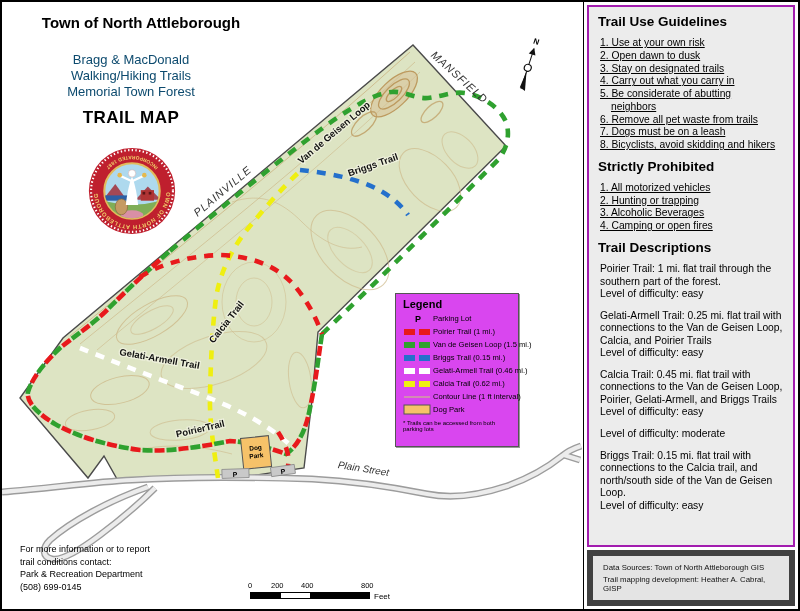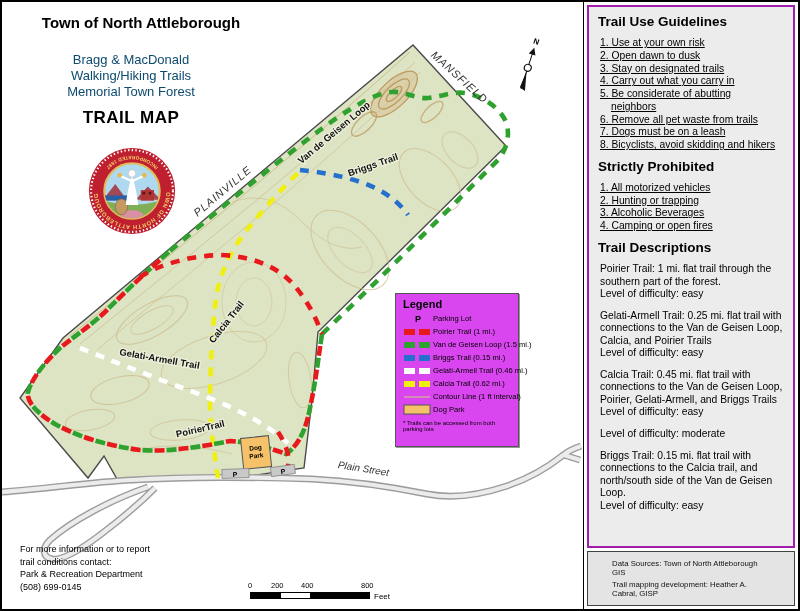--- a/index.html
+++ b/index.html
@@ -39,21 +39,21 @@
 
   
   #sidebar { position:absolute; left:581px; top:0; width:215px; height:607px; background:#fff; padding:3px; display:flex; flex-direction:column; border-left:1px solid #000; }
   .side-box { flex:1 1 auto; background:#ececec; border:2px solid #a21caf; padding:7px 9px 8px 9px; overflow:hidden; }
   .side-title { font-size:13.5px; font-weight:bold; color:#000; margin-bottom:8px; }
   .side-title.mt { margin-top:7px; }
   ol.side-list { list-style:none; font-size:10.3px; line-height:1.24; color:#000; padding-left:2px;text-decoration:underline; }
   ol.side-list li { margin:0; }
   ol.side-list li .wrap2 { padding-left:11px; }
   .desc-entry { font-size:10.3px; line-height:1.22; color:#000; margin-bottom:9px; padding-left:2px; }
-  .side-footer { flex:0 0 auto; margin-top:3px; background:#e4e4e4; border:1px solid #404040; padding:4px 24px; }
+  .side-footer { flex:0 0 auto; margin-top:3px; background:#e4e4e4; border:6px solid #404040; padding:4px 10px; }
   .side-footer div { font-size:7.8px; color:#111; margin:3px 0; }
 
   
   .boundary-label { font-size:11px; font-style:italic; letter-spacing:1px; fill:#333; }
   .trail-label { font-size:9.5px; font-weight:bold; fill:#111; stroke:#eef0dc; stroke-width:2.5px; paint-order:stroke; }
   .street-label { font-size:10px; font-style:italic; fill:#333; stroke:#ffffff; stroke-width:2.5px; paint-order:stroke; }
   .tiny-bold { font-size:6.5px; font-weight:bold; fill:#000; }
   .p-label { font-size:7px; font-weight:bold; fill:#000; }
 </style>
 </head>

